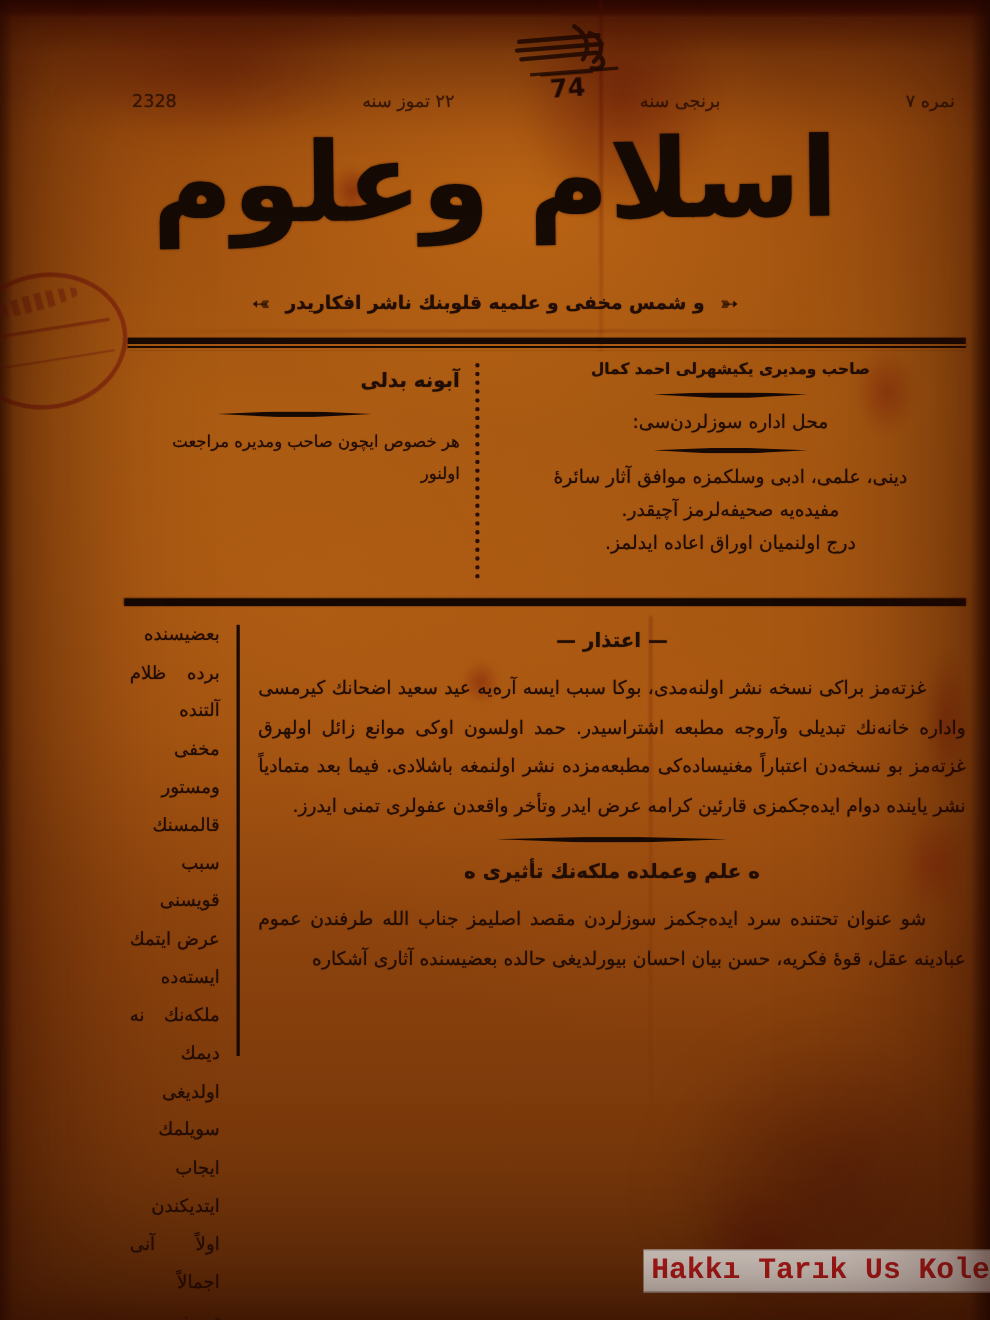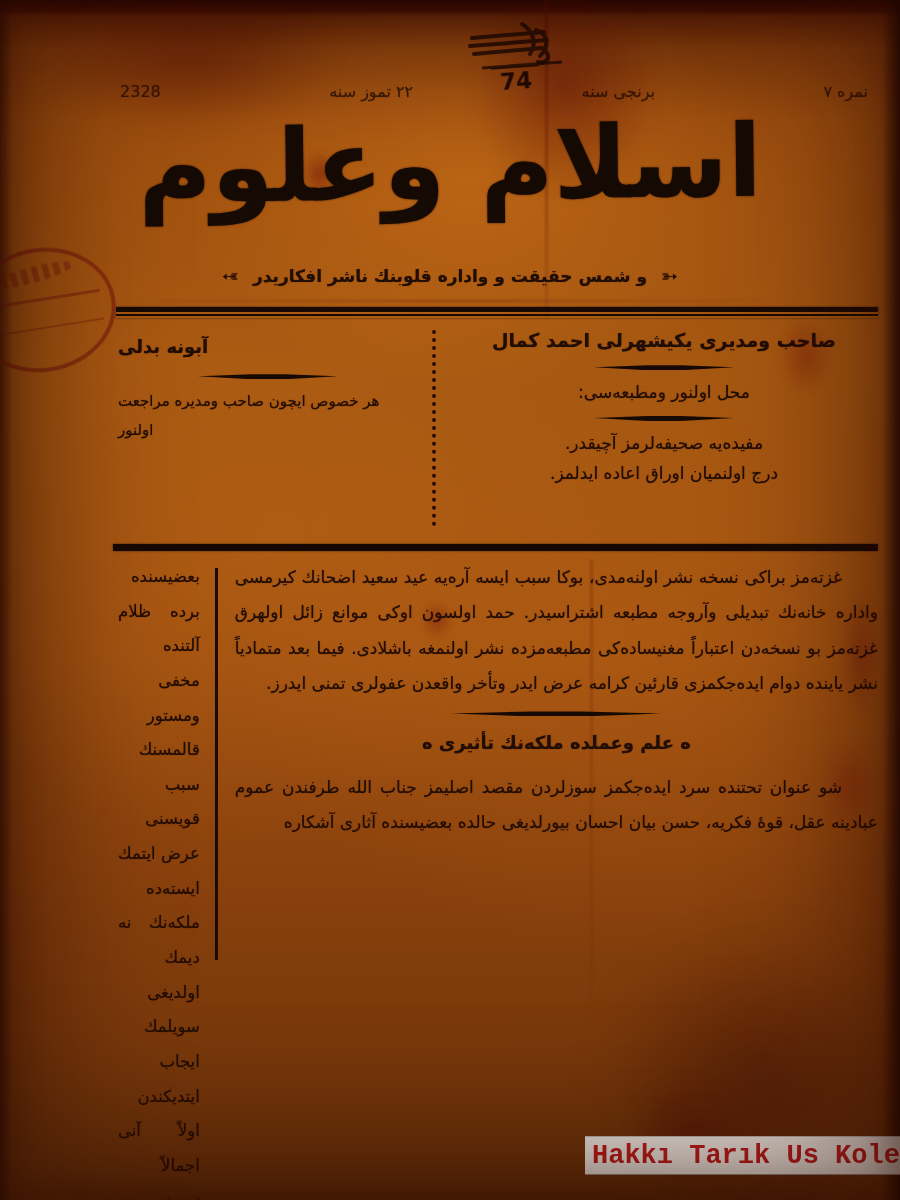--- a/index.html
+++ b/index.html
@@ -50,22 +50,22 @@
   .rule-double{position:absolute;left:116px;top:307px;width:762px;height:11px;
     background:linear-gradient(180deg,#170903 0 50%,transparent 50% 68%,#170903 68% 86%,transparent 86%);
     box-shadow:0 0 2px rgba(30,10,3,.7);}
   .rule-thick{position:absolute;left:113px;top:544px;width:765px;height:7px;background:#150803;
     box-shadow:0 0 2px rgba(30,10,3,.8);}
 
   .masthead{position:absolute;left:118px;top:322px;width:760px;height:220px;
     display:flex;direction:rtl;}
   .mh-right{flex:1 1 auto;text-align:center;direction:rtl;font-size:17px;line-height:1.75;padding-top:2px;}
   .mh-divider{width:0;border-left:4px dotted #2a0f05;height:196px;margin:8px 14px 0 14px;filter:blur(.3px);}
-  .mh-left{width:300px;text-align:left;direction:rtl;font-size:15px;line-height:1.9;padding-top:8px;}
-  .mh-owner{font-size:19px;font-weight:700;}
+  .mh-left{width:300px;text-align:right;direction:rtl;font-size:15px;line-height:1.9;padding-top:8px;}
+  .mh-owner{font-size:14px;font-weight:700;}
   .mini-rule{width:140px;height:5px;margin:8px auto;background:#160903;
     clip-path:polygon(0 42%,38% 0,62% 0,100% 42%,62% 100%,38% 100%);}
   .mh-left h3{margin:0 0 10px 0;font-size:18px;font-weight:700;}
 
   .body-cols{position:absolute;left:118px;top:560px;width:760px;display:flex;direction:rtl;}
   .col-right{flex:1 1 auto;direction:rtl;font-size:17px;line-height:2.08;text-align:justify;padding-left:2px;}
   .col-divider{width:0;border-left:3px solid #190a04;height:392px;margin:8px 15px 0 15px;filter:blur(.3px);}
   .col-left{width:318px;direction:rtl;font-size:16.5px;line-height:2.1;text-align:justify;}
   .art-heading{text-align:center;font-weight:700;font-size:18px;margin:4px 0 8px 0;}
   .para{margin:0 0 10px 0;text-indent:36px;}
@@ -125,47 +125,49 @@
     <span>نمره ٧</span>
     <span>برنجی سنه</span>
     <span>٢٢ تموز سنه</span>
     <span>2328</span>
   </div>
 
   <div class="title">اسلام وعلوم</div>
 
   <div class="motto ink soft">
     <span class="flourish">➳</span>
-    <span>و شمس حقیقت و واداره قلوبنك ناشر افكاریدر</span>
+    <span>و شمس مخفی و علمیه قلوبنك ناشر افكاریدر</span>
     <span class="flourish rtlflip">➳</span>
   </div>
 
   <div class="rule-double"></div>
 
   <div class="masthead">
     <div class="mh-right ink soft">
       <div class="mh-owner">صاحب ومدیری یكیشهرلی احمد كمال</div>
       <div class="mini-rule"></div>
-      <div>محل اولنور ومطبعه‌سی:</div>
+      <div>محل اداره سوزلردن‌سی:</div>
       <div class="mini-rule"></div>
+      <div>دینی، علمی، ادبی وسلكمزه موافق آثار سائرهٔ</div>
       <div>مفیده‌یه صحیفه‌لرمز آچیقدر.</div>
       <div>درج اولنمیان اوراق اعاده ایدلمز.</div>
     </div>
     <div class="mh-divider"></div>
     <div class="mh-left ink soft">
       <h3>آبونه بدلی</h3>
       <div class="mini-rule"></div>
       <div>هر خصوص ایچون صاحب ومدیره مراجعت اولنور</div>
     </div>
   </div>
 
   <div class="rule-thick"></div>
 
   <div class="body-cols">
     <div class="col-right ink soft">
+      <div class="art-heading">— اعتذار —</div>
       <p class="para">غزته‌مز براكی نسخه نشر اولنه‌مدی، بوكا سبب ایسه آره‌یه عید سعید اضحانك كیرمسی واداره خانه‌نك تبدیلی وآروجه مطبعه اشتراسیدر. حمد اولسون اوكی موانع زائل اولهرق غزته‌مز بو نسخه‌دن اعتباراً مغنیساده‌كی مطبعه‌مزده نشر اولنمغه باشلادی. فیما بعد متمادیاً نشر یاینده دوام ایده‌جكمزی قارئین كرامه عرض ایدر وتأخر واقعدن عفولری تمنی ایدرز.</p>
       <div class="mini-rule" style="width:210px;"></div>
       <div class="art-heading">ه علم وعملده ملكه‌نك تأثیری ه</div>
       <p class="para">شو عنوان تحتنده سرد ایده‌جكمز سوزلردن مقصد اصلیمز جناب الله طرفندن عموم عبادینه عقل، قوهٔ فكریه، حسن بیان احسان بیورلدیغی حالده بعضیسنده آثاری آشكاره</p>
     </div>
     <div class="col-divider"></div>
     <div class="col-left ink soft">
       <p class="para noindent">بعضیسنده برده ظلام آلتنده مخفی ومستور قالمسنك سبب قویسنی عرض ایتمك ایسته‌ده ملكه‌نك نه دیمك اولدیغی سویلمك ایجاب ایتدیكندن اولاً آنی اجمالاً تعریف ایده‌لم، ثانیاً صدده كیریشه‌لم.</p>
 
     </div>

